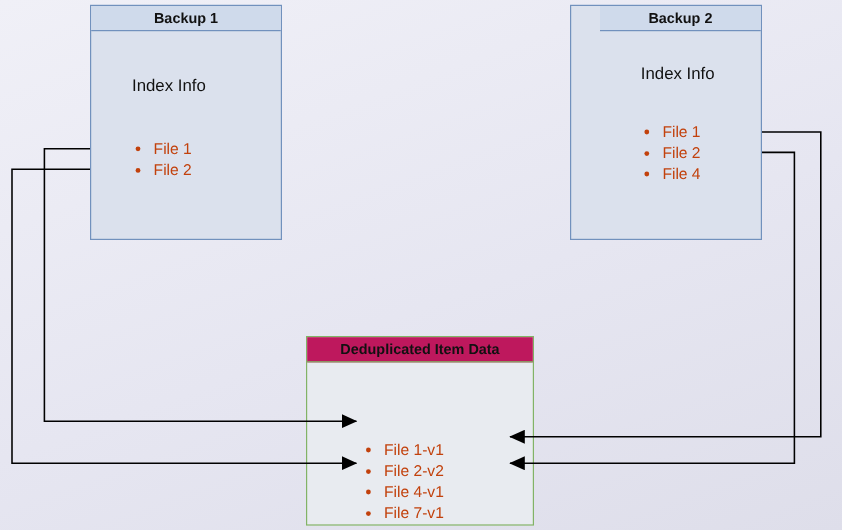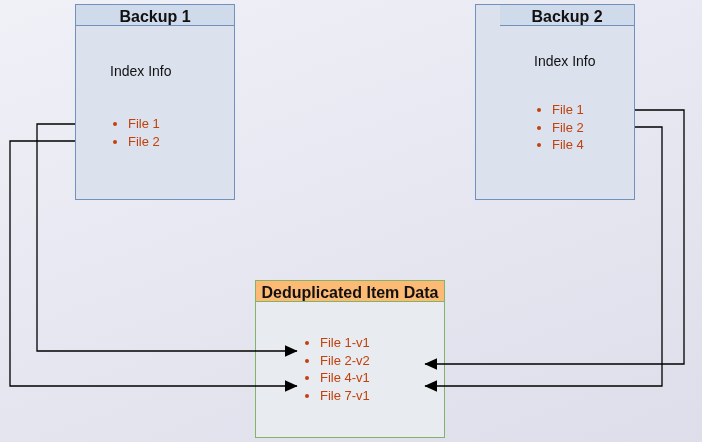--- a/index.html
+++ b/index.html
@@ -20,21 +20,21 @@
   .box{
     position:absolute;
     box-sizing:border-box;
     border:1px solid;
     display:flex;flex-direction:column;
   }
   .box-header{
     box-sizing:border-box;
     border-bottom:1px solid;
     text-align:center;
-    font-size:16px;font-weight:bold;color:#111;
+    font-size:12px;font-weight:bold;color:#111;
     padding-top:3px;height:21px;
   }
   .box-body{flex:1;position:relative;}
   
   .backup{
     background:#dbe1ed;
     border-color:#7191bd;
   }
   .backup .box-header{
     background:#cfdaeb;
@@ -55,25 +55,25 @@
   }
   ul.file-list li{line-height:17.5px;}
   #backup1 ul.file-list{margin-top:36px;}
   #backup2 ul.file-list{margin-top:32px;}
   
   .dedup{
     background:#e8ebf0;
     border-color:#82b366;
   }
   .dedup .box-header{
-    background:#fdba74;
+    background:#be185d;
     border-bottom-color:#82b366;
   }
   #dedup{left:255px;top:280px;width:190px;height:158px;}
-  #dedup ul.file-list{margin-top:32px;padding-left:64px;}
+  #dedup ul.file-list{margin-top:64px;padding-left:64px;}
 </style>
 </head>
 <body>
 
 <div class="canvas">
 
   <div class="box backup" id="backup1">
     <div class="box-header">Backup 1</div>
     <div class="box-body">
       <div class="subtitle">Index Info</div>

